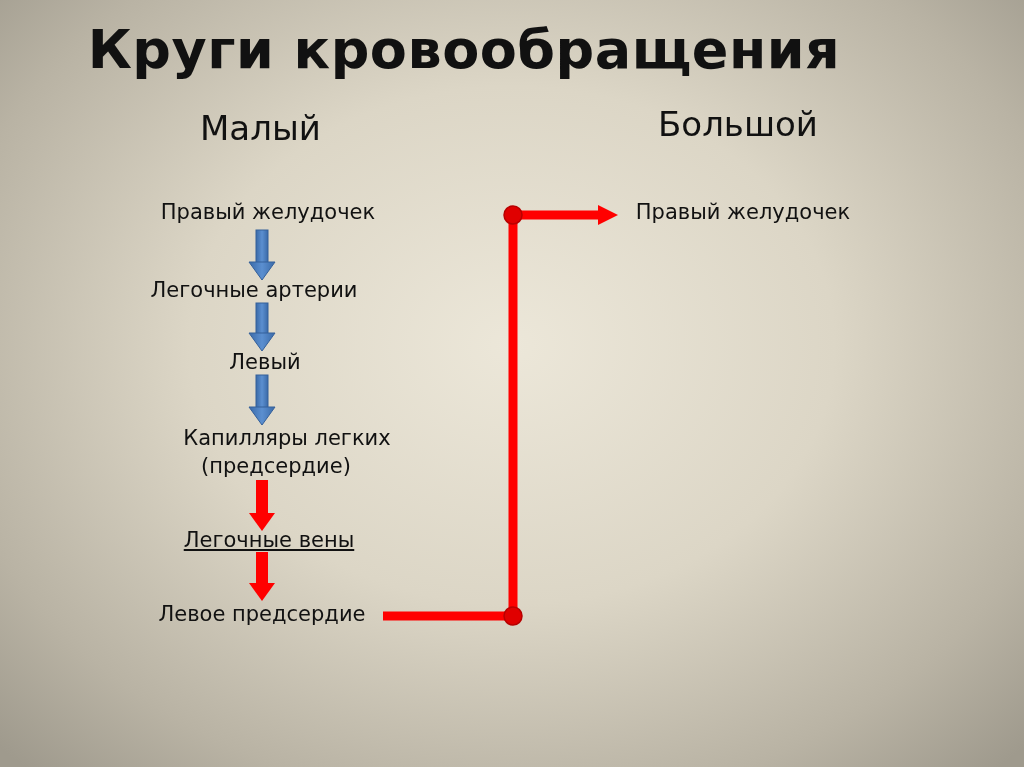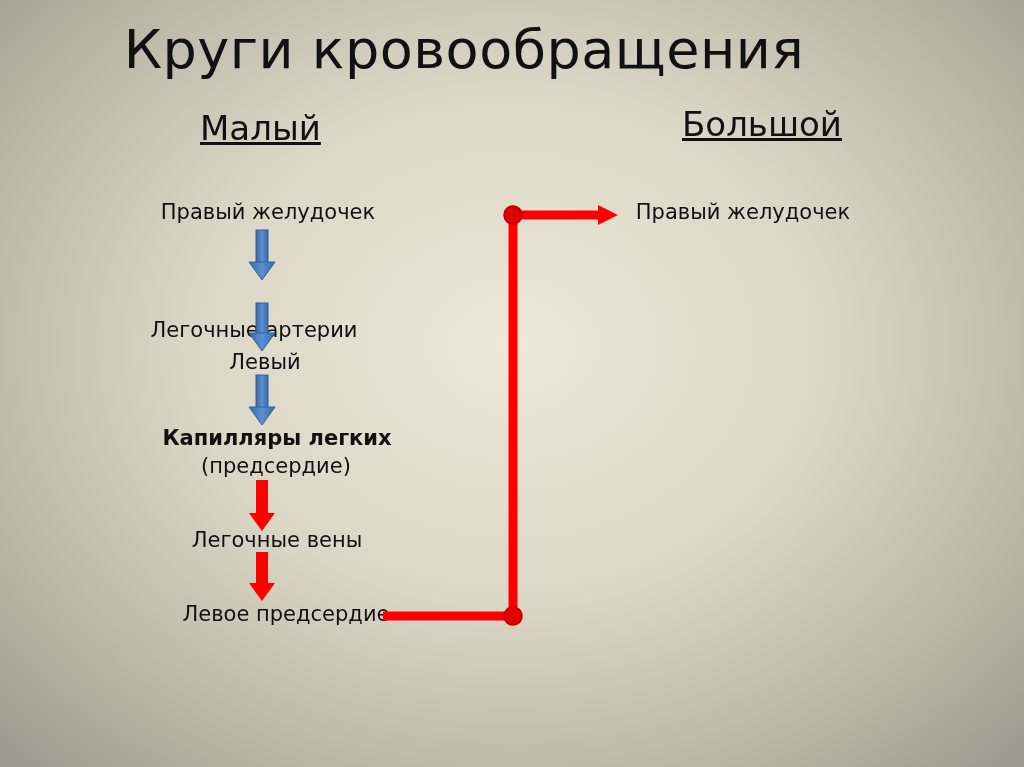--- a/index.html
+++ b/index.html
@@ -5,42 +5,42 @@
     html, body { margin: 0; padding: 0; }
     body {
       width: 1024px; height: 767px; overflow: hidden; position: relative;
       background: radial-gradient(ellipse 70% 75% at 50% 45%, #ece7d9 0%, #dcd6c6 45%, #b9b3a4 80%, #9f9a8d 100%);
       font-family: "DejaVu Sans", sans-serif;
       color: #111;
     }
     .abs { position: absolute; }
     .title {
       left: 0; width: 928px; top: 18px; text-align: center;
-      font-size: 54px; font-weight: normal; letter-spacing: 0.5px;
+      font-size: 54px; font-weight: bold; letter-spacing: 0.5px;
     }
-    .subhead { font-size: 34px; text-decoration: underline; }
+    .subhead { font-size: 34px; }
     .small-head { left: 200px; top: 108px; }
-    .big-head { left: 658px; top: 104px; margin-left: 24px; }
+    .big-head { left: 658px; top: 104px; }
     .node { font-size: 21px; text-align: center; width: 300px; line-height: 26px; }
     svg.diagram { position: absolute; left: 0; top: 0; }
   </style>
 </head>
 <body>
 
 <div class="abs title">Круги кровообращения</div>
 <div class="abs subhead small-head">Малый</div>
 <div class="abs subhead big-head">Большой</div>
 
 <div class="abs node" style="left:118px; top:199px;">Правый желудочек</div>
-<div class="abs node" style="left:104px; top:277px;margin-top:40px;">Легочные артерии</div>
+<div class="abs node" style="left:104px; top:277px;">Легочные артерии</div>
 <div class="abs node" style="left:115px; top:349px;">Левый</div>
-<div class="abs node" style="left:127px; top:425px;font-weight:bold;">Капилляры легких</div>
+<div class="abs node" style="left:137px; top:425px;">Капилляры легких</div>
 <div class="abs node" style="left:126px; top:453px;">(предсердие)</div>
-<div class="abs node" style="left:127px; top:527px;">Легочные вены</div>
-<div class="abs node" style="left:136px; top:601px;">Левое предсердие</div>
+<div class="abs node" style="left:119px; top:527px;text-decoration:underline;">Легочные вены</div>
+<div class="abs node" style="left:112px; top:601px;">Левое предсердие</div>
 <div class="abs node" style="left:593px; top:199px;">Правый желудочек</div>
 
 <svg class="diagram" width="1024" height="767">
   <defs>
     <linearGradient id="blueGrad" x1="0" x2="1" y1="0" y2="0">
       <stop offset="0" stop-color="#3a6aa8"></stop>
       <stop offset="0.5" stop-color="#5b8fd0"></stop>
       <stop offset="1" stop-color="#3a6aa8"></stop>
     </linearGradient>
   </defs>

